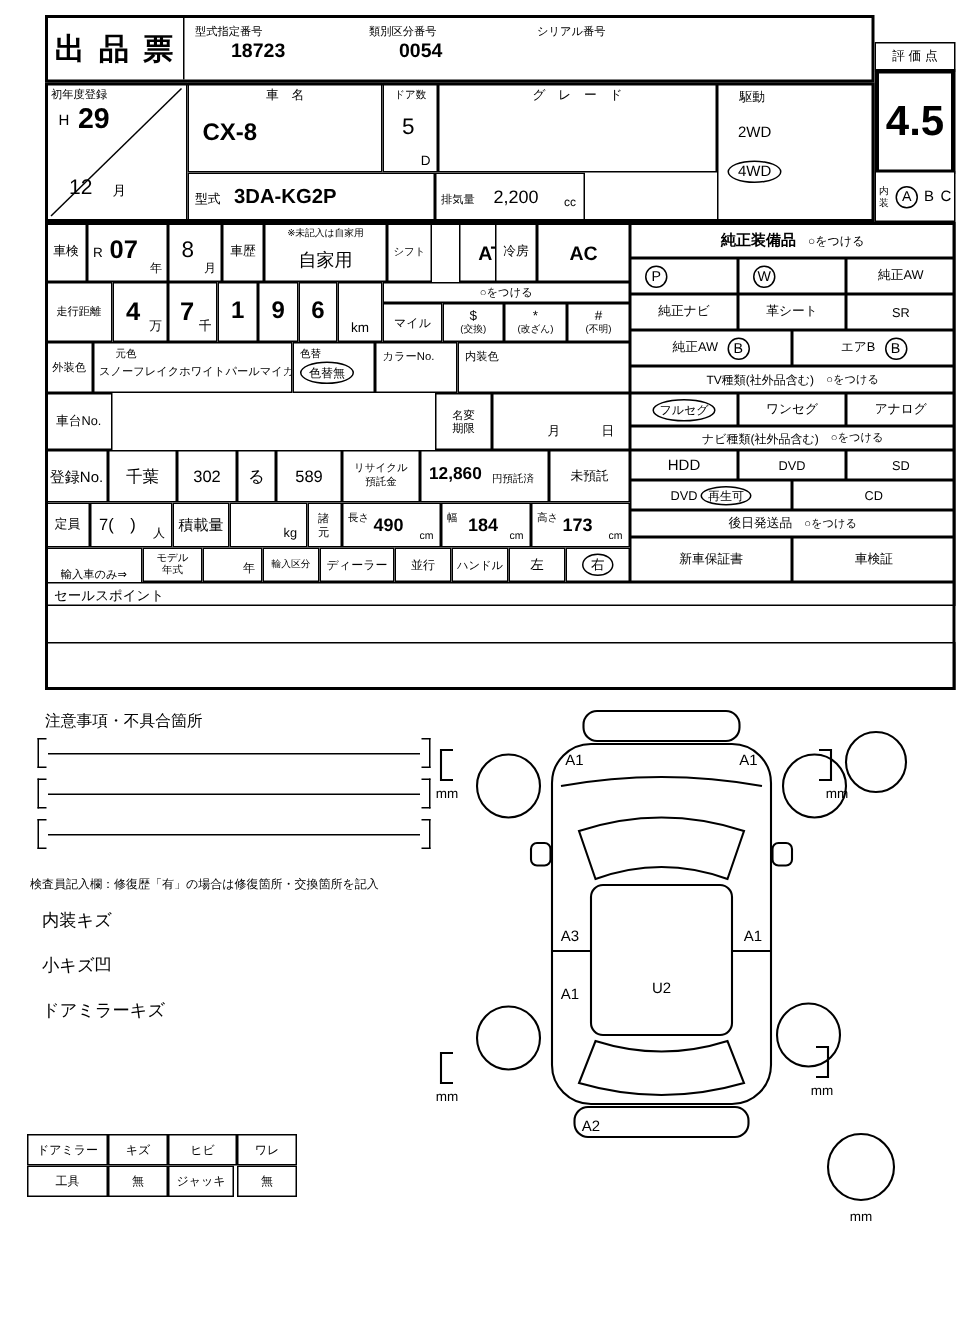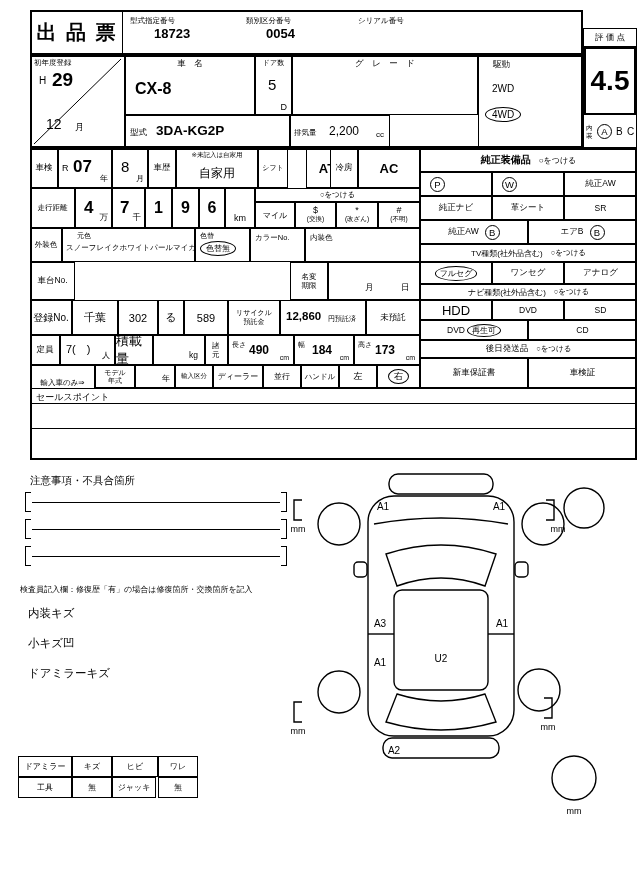--- a/index.html
+++ b/index.html
@@ -223,21 +223,21 @@
     </div>
 
   <div class="cell fx" style="left:30px;top:335px;width:30px;height:30px">
       <span style="font-size:8.5px">定員</span>
     </div>
   <div class="cell" style="left:60px;top:335px;width:55px;height:30px">
     <span class="s" style="left:5px;top:6px;font-size:11px">7(　)</span>
     <span class="s" style="right:4px;bottom:3px;font-size:8px">人</span>
   </div>
   <div class="cell fx" style="left:115px;top:335px;width:38px;height:30px">
-      <span style="font-size:13px">積載量</span>
+      <span style="font-size:10px">積載量</span>
     </div>
   <div class="cell" style="left:153px;top:335px;width:52px;height:30px">
     <span class="s" style="right:6px;bottom:4px;font-size:8.5px">kg</span>
   </div>
   <div class="cell fx" style="left:205px;top:335px;width:23px;height:30px">
       <span style="font-size:7.5px;width:9px;line-height:9px;text-align:left">諸元</span>
     </div>
   <div class="cell" style="left:228px;top:335px;width:66px;height:30px">
     <span class="s" style="left:3px;top:4px;font-size:7px">長さ</span>
     <span class="s bold" style="left:20px;top:7px;font-size:12px">490</span>
@@ -323,21 +323,21 @@
       <span style="font-size:8.5px">ワンセグ</span>
     </div>
   <div class="cell fx" style="left:564px;top:262px;width:73px;height:22px">
       <span style="font-size:8.5px">アナログ</span>
     </div>
   <div class="cell fx" style="left:420px;top:284px;width:217px;height:16px">
     <span style="font-size:8px">ナビ種類(社外品含む)</span>
     <span style="font-size:7.5px;margin-left:8px">○をつける</span>
   </div>
   <div class="cell fx" style="left:420px;top:300px;width:72px;height:20px">
-      <span style="font-size:13px">HDD</span>
+      <span style="font-size:10px">HDD</span>
     </div>
   <div class="cell fx" style="left:492px;top:300px;width:72px;height:20px">
       <span style="font-size:8.5px">DVD</span>
     </div>
   <div class="cell fx" style="left:564px;top:300px;width:73px;height:20px">
       <span style="font-size:8.5px">SD</span>
     </div>
   <div class="cell fx" style="left:420px;top:320px;width:108px;height:20px">
     <span style="font-size:8.5px">DVD</span>
     <span class="oval" style="font-size:8px;padding:0 4px;margin-left:2px">再生可</span>

